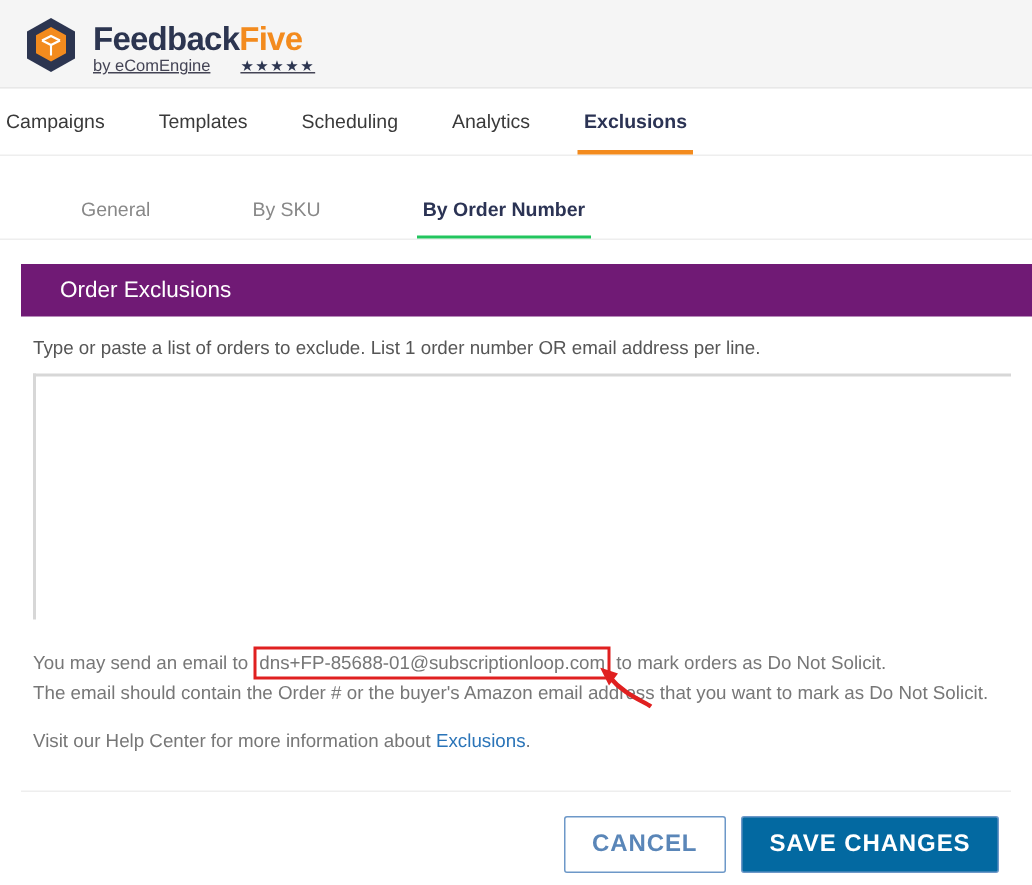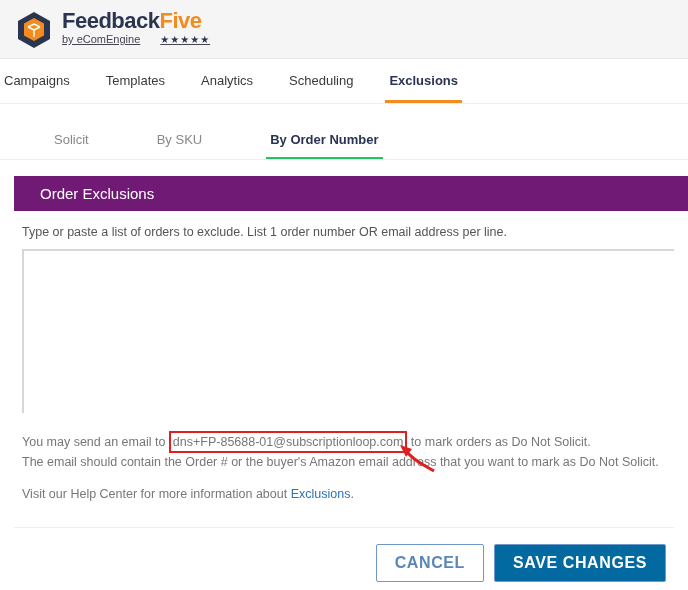--- a/index.html
+++ b/index.html
@@ -8,21 +8,21 @@
     background: #fff;
     color: #3a3a3a;
     width: 688px;
     overflow: hidden;
   }
   .topbar {
     background: #f5f5f5;
     border-bottom: 1px solid #e8e8e8;
     padding: 10px 14px 8px 14px;
   }
-  .logo-row { display: flex; align-items: flex-start; }
+  .logo-row { display: flex; align-items: flex-end; }
   .logo-hex {
     width: 40px; height: 40px; position: relative; margin-right: 8px;
   }
   .brand-text { line-height: 1; }
   .brand-main { font-size: 22px; font-weight: 700; letter-spacing: -0.5px; }
   .brand-main .dark { color: #2c3550; }
   .brand-main .orange { color: #f38b1e; }
   .brand-sub { font-size: 11px; color: #445; margin-top: 2px; display:flex; align-items:center; gap:20px;text-decoration:underline;}
   .brand-stars { color:#2c3550; letter-spacing:1px; font-size:10px; }
   .mainnav {
@@ -154,27 +154,27 @@
         <span>by eComEngine</span>
         <span class="brand-stars">★★★★★</span>
       </div>
     </div>
   </div>
 </div>
 
 <div class="mainnav">
   <div class="navitem">Campaigns</div>
   <div class="navitem">Templates</div>
+  <div class="navitem">Scheduling</div>
   <div class="navitem">Analytics</div>
-  <div class="navitem">Scheduling</div>
   <div class="navitem active">Exclusions</div>
 </div>
 
 <div class="subtabs">
-  <div class="tab">Solicit</div>
+  <div class="tab">General</div>
   <div class="tab">By SKU</div>
   <div class="tab active">By Order Number</div>
 </div>
 
 <div class="section-head">Order Exclusions</div>
 
 <div class="content">
   <div class="instr">Type or paste a list of orders to exclude. List 1 order number OR email address per line.</div>
   <div class="ta-wrap">
     <textarea class="ta" placeholder="" style=""></textarea>

